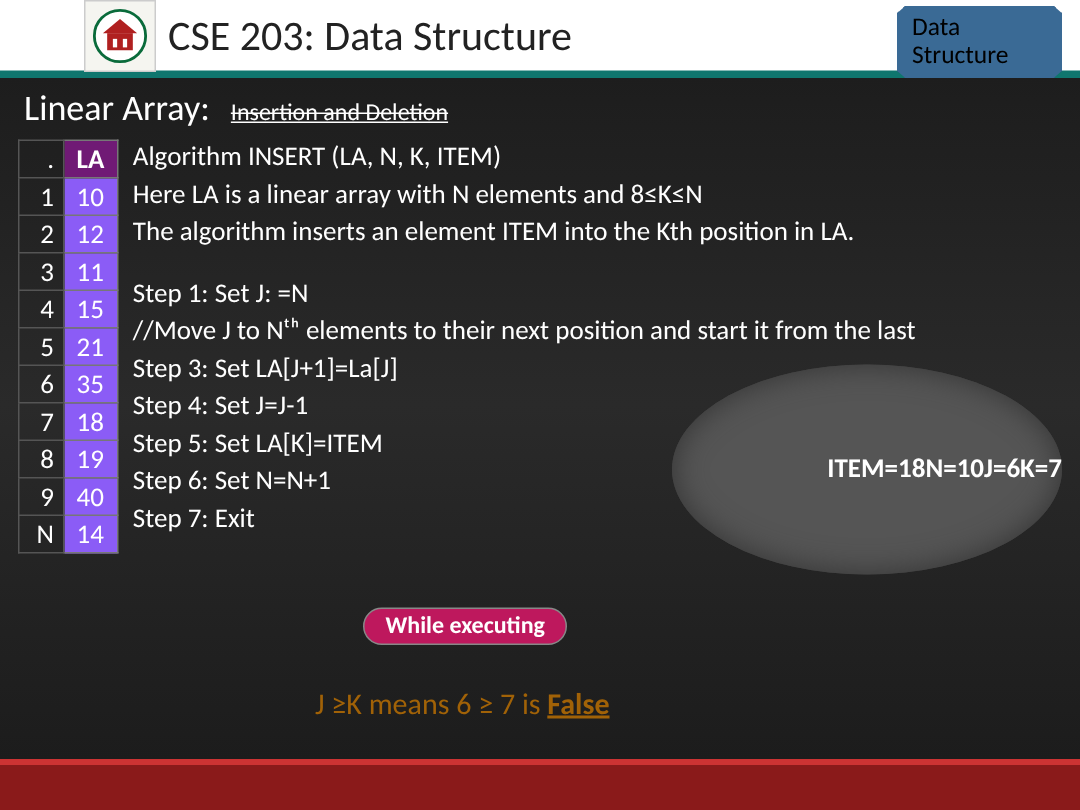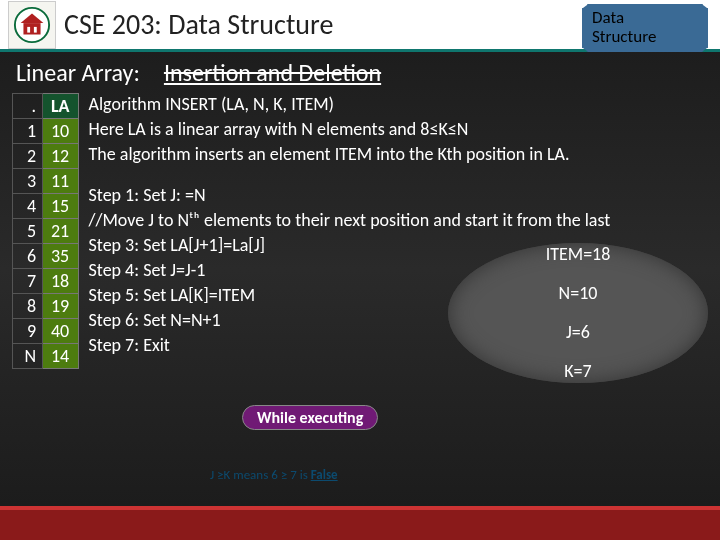--- a/index.html
+++ b/index.html
@@ -8,116 +8,118 @@
     background: linear-gradient(to bottom, #1a1a1a 0%, #2a2a2a 50%, #1a1a1a 100%);
     font-family: Calibri, Arial, sans-serif;
     overflow: hidden;
     position: relative;
   }
   .header {
     background: #fff;
     height: 52px;
     display: flex;
     align-items: center;
-    border-bottom: 3px solid #0f766e;
+    border-bottom: 5px solid #0f766e;
     position: relative;
+    padding-left: 48px;
   }
   .logo {
     width: 48px; height: 48px;
     margin: 2px 8px;
     background: #f5f5f0;
     border: 1px solid #ccc;
     display: flex; align-items: center; justify-content: center;
   }
   .logo svg { width: 38px; height: 38px; }
   .title {
     font-size: 28px;
     color: #222;
     flex: 1;
   }
   .badge {
     position: absolute;
     right: 12px; top: 4px;
-    width: 126px; height: 48px;
+    width: 110px; height: 48px;
     background: #3a6a95;
     color: #000;
     font-size: 17px;
     line-height: 1.1;
     padding: 4px 10px;
     border-radius: 0;
     display: flex; flex-direction: column; justify-content: center;
     box-shadow: 0 0 0 6px #3a6a95, 0 0 0 8px #2a4a65;
     clip-path: polygon(0 10%, 5% 0, 95% 0, 100% 10%, 100% 90%, 95% 100%, 5% 100%, 0 90%);
   }
   .subhead {
     display: flex;
     align-items: baseline;
-    gap: 24px;
+    gap: 14px;
     padding: 6px 16px 2px 16px;
     color: #fff;
   }
   .subhead .label { font-size: 24px; }
-  .subhead .topic { font-size: 24px; text-decoration: underline line-through; text-decoration-color: #fff; }
+  .subhead .topic { font-size: 16px; text-decoration: underline line-through; text-decoration-color: #fff; }
   .content {
     display: flex;
     padding: 4px 12px 0 12px;
     gap: 10px;
   }
   .tablewrap { flex: 0 0 auto; }
   table {
     border-collapse: collapse;
     font-size: 18px;
     color: #fff;
   }
   td {
     border: 1px solid #777;
     padding: 1px 8px;
     text-align: left;
     min-width: 30px;
-    background: #4d7c0f;
+    background: #8b5cf6;
   }
   td.idx { background: transparent; border: 1px solid #555; text-align: right; padding-right: 6px;}
-  td.hdr { background: #14532d; font-weight: bold; }
+  td.hdr { background: #701a75; font-weight: bold; }
   .algo {
     flex: 1;
     color: #fff;
     font-size: 18px;
     line-height: 1.28;
     position: relative;
   }
   .algo p { margin-bottom: 2px; }
   .item-bubble {
     position: absolute;
     right: 0px; top: 150px;
     width: 260px; height: 140px;
     background: #555;
     border-radius: 50%;
     box-shadow: inset 0 0 20px #333;
     color: #fff;
     font-size: 18px;
-    display: flex; flex-direction: column;
-    align-items: center; justify-content: space-between;
+    display: flex; flex-direction: row;
+    align-items: center; justify-content: flex-end;
     line-height: 1.3;
+    font-weight: bold;
   }
   .exec-bubble {
     position: absolute;
     left: 242px; bottom: 110px;
-    background: #701a75;
+    background: #be185d;
     color: #fff;
     border: 1px solid #888;
     border-radius: 18px;
     padding: 2px 14px;
     font-size: 16px;
     font-weight: bold;
   }
   .footnote {
     position: absolute;
     left: 210px; bottom: 58px;
-    color: #0c4a6e;
-    font-size: 13px;
+    color: #a16207;
+    font-size: 20px;
   }
   .footnote u { text-decoration: underline; font-weight: bold;}
   .bottom-bar {
     position: absolute;
     left: 0; bottom: 0;
     width: 100%; height: 34px;
     background: #8a1a1a;
     border-top: 4px solid #c33;
   }
 </style>

